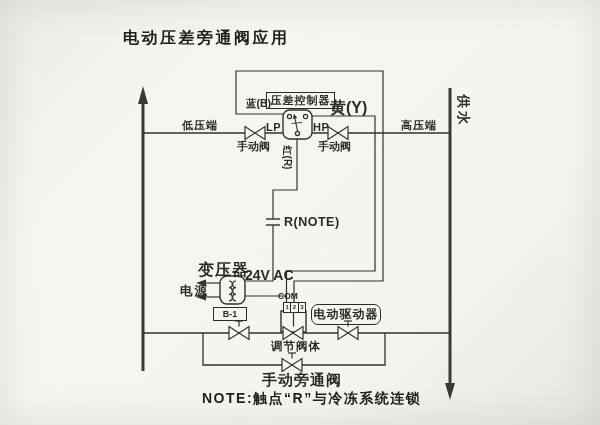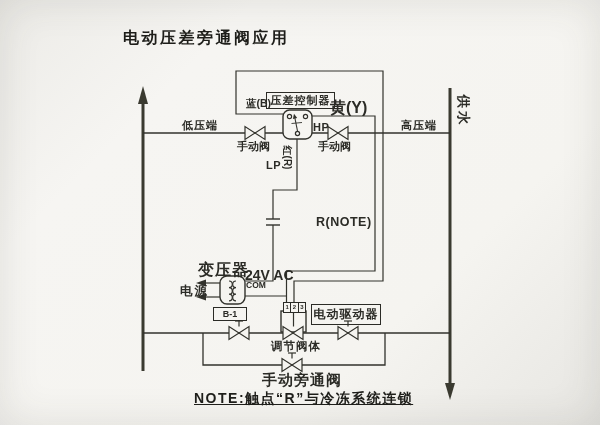--- a/index.html
+++ b/index.html
@@ -114,45 +114,45 @@
   </svg>
 
   <div class="lbl" style="left:123px;top:29px;font-size:16px;letter-spacing:2.5px;color:#1e1e1a;">电动压差旁通阀应用</div>
 
   <div class="boxlbl" style="left:266px;top:92px;width:67px;height:15px;font-size:11px;line-height:15px;letter-spacing:1px;">压差控制器</div>
 
   <div class="lbl" style="left:246px;top:98px;font-size:10.5px;">蓝(B)</div>
   <div class="lbl" style="left:330px;top:99px;font-size:16px;">黄(Y)</div>
   <div class="lbl rot" style="left:269px;top:152px;width:36px;font-size:10px;">红(R)</div>
 
-  <div class="lbl" style="left:266px;top:121px;font-size:11px;letter-spacing:.5px;margin-top:38px;">LP</div>
+  <div class="lbl" style="left:266px;top:121px;font-size:11px;letter-spacing:.5px;">LP</div>
   <div class="lbl" style="left:313px;top:121px;font-size:11px;letter-spacing:.5px;">HP</div>
 
   <div class="lbl" style="left:182px;top:119px;font-size:11px;letter-spacing:1px;">低压端</div>
   <div class="lbl" style="left:401px;top:119px;font-size:11px;letter-spacing:1px;">高压端</div>
 
   <div class="lbl" style="left:237px;top:140px;font-size:11px;">手动阀</div>
   <div class="lbl" style="left:318px;top:140px;font-size:11px;">手动阀</div>
 
-  <div class="lbl" style="left:284px;top:216px;font-size:12.5px;letter-spacing:.5px;margin-left:32px;">R(NOTE)</div>
+  <div class="lbl" style="left:284px;top:216px;font-size:12.5px;letter-spacing:.5px;">R(NOTE)</div>
 
   <div class="lbl" style="left:198px;top:261px;font-size:16px;letter-spacing:1px;">变压器</div>
   <div class="lbl" style="left:245px;top:268px;font-size:14px;">24V  AC</div>
-  <div class="lbl" style="left:246px;top:281px;font-size:8.5px;">COM</div>
+  <div class="lbl" style="left:246px;top:292px;font-size:8.5px;padding-left:32px;">COM</div>
   <div class="lbl" style="left:162px;top:285px;font-size:12.5px;letter-spacing:2px;padding-left:18px;">电源</div>
   <div class="boxlbl" style="left:213px;top:307px;width:32px;height:12px;font-size:9px;line-height:12px;">B-1</div>
 
   <div class="strip" style="left:283px;top:302px;width:21px;height:9px;">
     <span>1</span>
     <span>2</span>
     <span>3</span>
   </div>
 
-  <div class="boxlbl" style="left:311px;top:304px;width:68px;height:19px;font-size:12px;line-height:19px;letter-spacing:1px;">电动驱动器</div>
+  <div class="boxlbl" style="left:311px;top:304px;width:68px;height:19px;font-size:12px;line-height:19px;letter-spacing:1px;border-radius:7px;">电动驱动器</div>
 
   <div class="lbl" style="left:271px;top:340px;font-size:11.5px;letter-spacing:1px;">调节阀体</div>
   <div class="lbl" style="left:262px;top:372px;font-size:15px;letter-spacing:1px;">手动旁通阀</div>
 
-  <div class="lbl" style="left:194px;top:391px;font-size:14px;letter-spacing:1.5px;color:#1e1e1a;text-decoration:underline;">NOTE:触点“R”与冷冻系统连锁</div>
+  <div class="lbl" style="left:202px;top:391px;font-size:14px;letter-spacing:1.5px;color:#1e1e1a;">NOTE:触点“R”与冷冻系统连锁</div>
 
   <div class="lbl rot" style="left:447px;top:103px;width:32px;font-size:13.5px;letter-spacing:3px;">供水</div>
 
 </div>
 
 </body></html>

